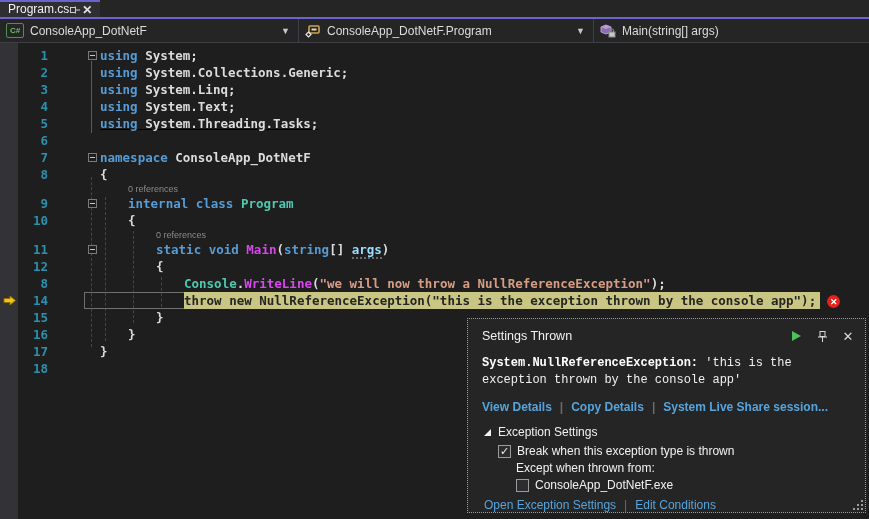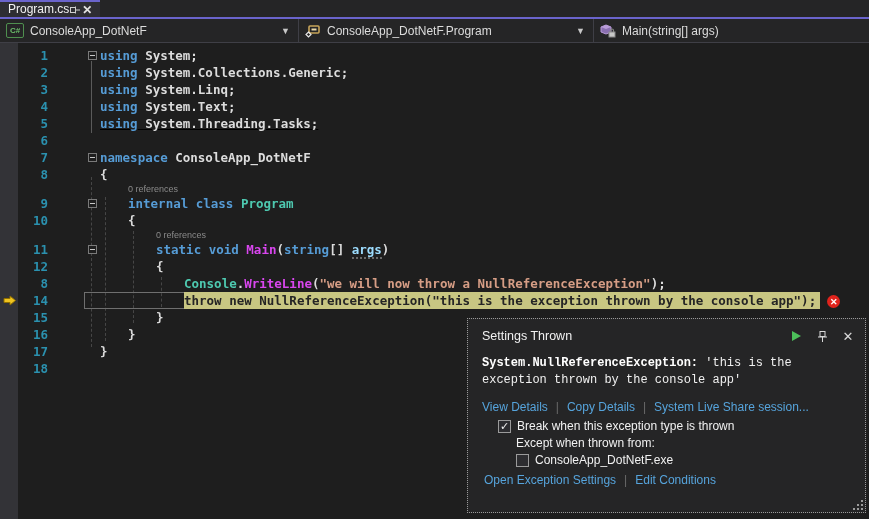--- a/index.html
+++ b/index.html
@@ -54,21 +54,21 @@
   
   .popup{position:absolute;left:467px;top:318px;width:399px;height:195px;background:#252526;
          border:1px dotted #9B9B9B;box-sizing:border-box;z-index:10;color:#F1F1F1;font-size:12px;
          padding:7px 10px 6px 14px;}
   .pop-head{display:flex;align-items:center;height:20px;}
   .pop-title{flex:1;font-size:12.5px;color:#F1F1F1;}
   .pop-icons{display:flex;align-items:center;gap:12px;}
   .pop-icons .ic{width:14px;height:14px;display:flex;align-items:center;justify-content:center;color:#D8D8D8;}
   .pop-msg{margin-top:9px;line-height:17px;width:372px;font-family:Liberation Mono, monospace;}
   .pop-msg b{color:#FFFFFF;}
-  .linkrow{margin-top:11px;display:flex;align-items:center;}
+  .linkrow{margin-top:11px;display:flex;align-items:center;font-weight:bold;}
   .link{color:var(--link,#56A4DC);cursor:pointer;white-space:nowrap;}
   .sep{color:#6A6A6A;margin:0 8px;}
   .settings-hdr{margin-top:11px;display:flex;align-items:center;gap:6px;}
   .tri{width:10px;height:10px;display:flex;}
   .cbrow{display:flex;align-items:center;gap:6px;margin-top:5px;}
   .cb{width:13px;height:13px;border:1px solid #9B9B9B;background:#2D2D30;box-sizing:border-box;
       display:flex;align-items:center;justify-content:center;color:#F1F1F1;font-size:11px;line-height:11px;flex:0 0 auto;}
   .ind1{margin-left:16px;} .ind2{margin-left:34px;}
   .pop-footer{margin-top:6px;display:flex;align-items:center;margin-left:2px;}
   .grip{position:absolute;right:2px;bottom:2px;width:12px;height:12px;}
@@ -188,20 +188,28 @@
   <div class="pop-msg">
     <b>System.NullReferenceException:</b><span> 'this is the exception thrown by the console app'</span>
   </div>
   <div class="linkrow">
     <span class="link">View Details</span>
     <span class="sep">|</span>
     <span class="link">Copy Details</span>
     <span class="sep">|</span>
     <span class="link">System Live Share session...</span>
   </div>
+  <div class="settings-hdr">
+    <span class="tri">
+      <svg width="10" height="10" viewBox="0 0 10 10">
+          <polygon points="9,2 9,9 2,9" fill="#F1F1F1"></polygon>
+        </svg>
+    </span>
+    <span>Exception Settings</span>
+  </div>
   <div class="cbrow ind1">
     <span class="cb">✓</span>
     <span>Break when this exception type is thrown</span>
   </div>
   <div class="cbrow ind2" style="margin-top:3px;">
     <span>Except when thrown from:</span>
   </div>
   <div class="cbrow ind2" style="margin-top:3px;text-align:center;">
     <span class="cb"></span>
     <span>ConsoleApp_DotNetF.exe</span>

